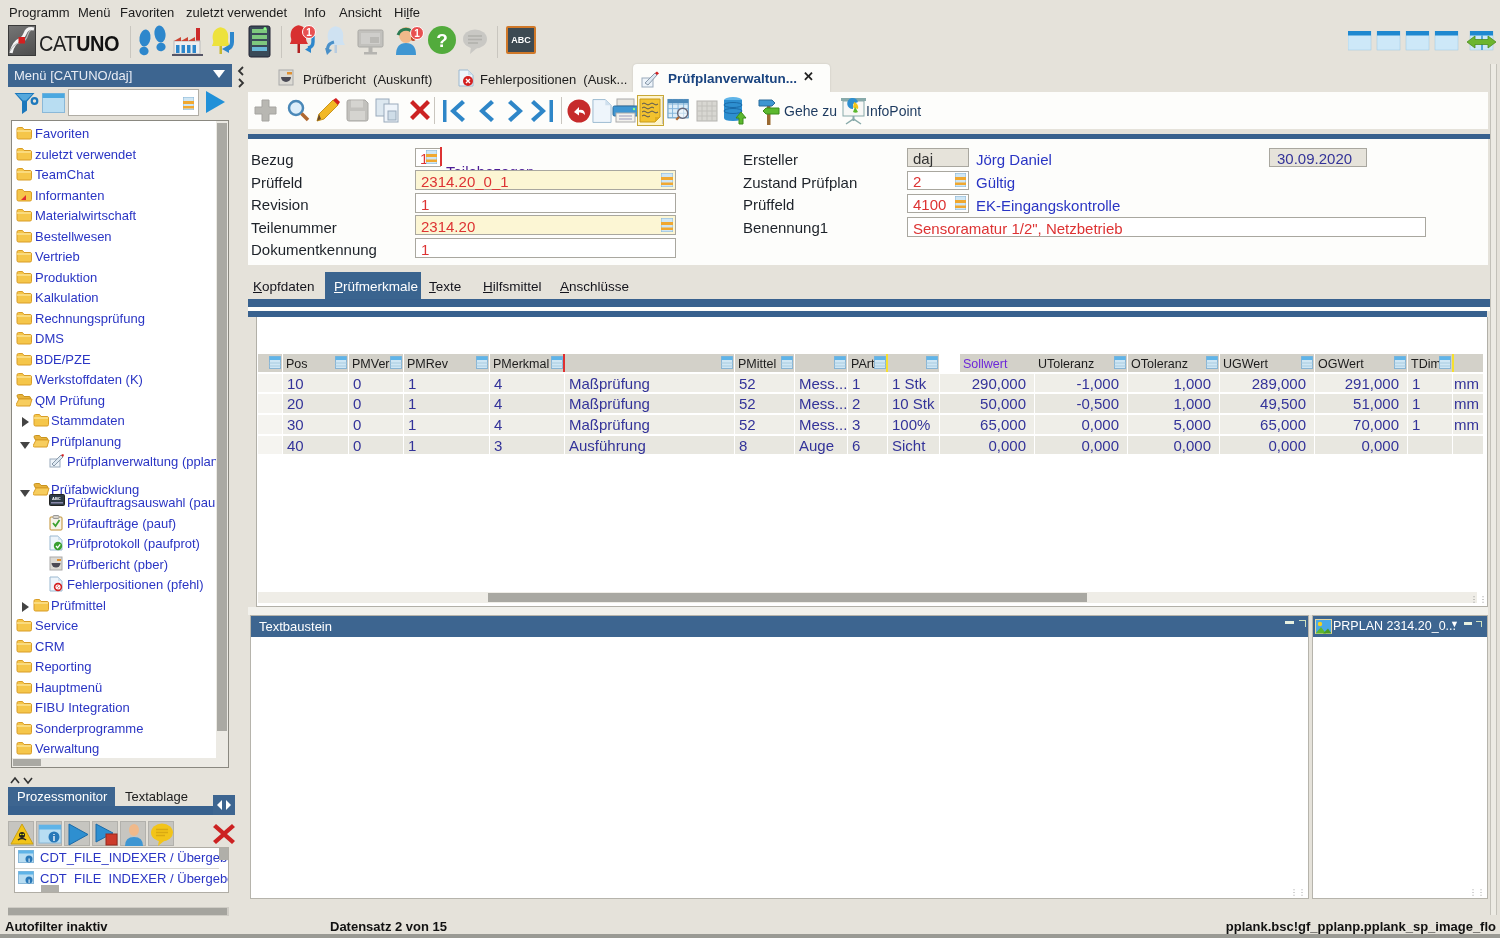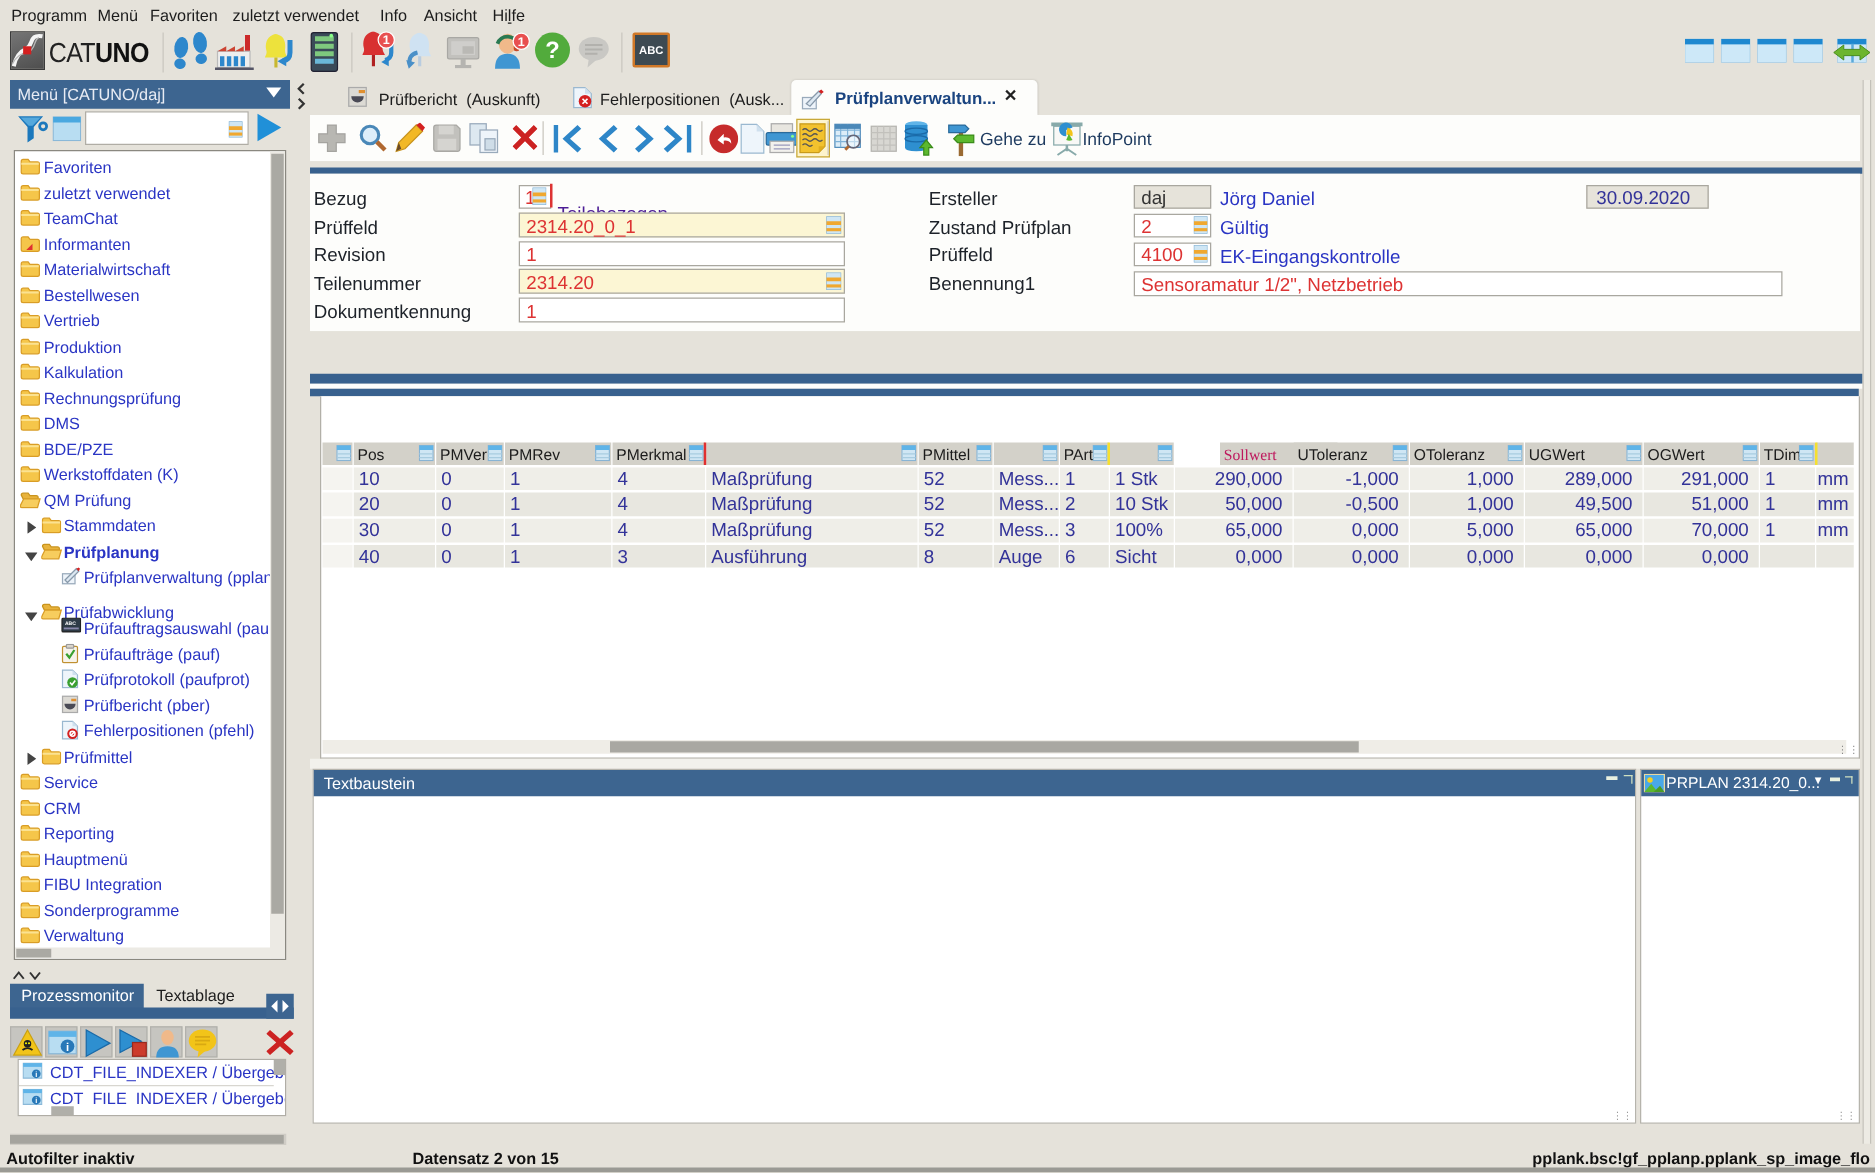--- a/index.html
+++ b/index.html
@@ -259,21 +259,21 @@
    <div class="abs" style="left:0;top:289.0px;width:205px;height:21px;">
           <span class="abs" style="left:9px;top:5px;"><svg width="8" height="10" viewBox="0 0 8 10">
               <path d="M1 0 L8 5 L1 10z" fill="#444"></path>
             </svg></span>
           <span class="abs" style="left:21px;top:3px;"><svg width="16" height="14" viewBox="0 0 16 14">
               <path d="M1 3 q0-1.5 1.5-1.5 h4 l1.5 2 h6 q1.5 0 1.5 1.5 v6.5 q0 1.5-1.5 1.5 h-11.5 q-1.5 0-1.5-1.5z" fill="#f5c64a" stroke="#d99d26" stroke-width="1"></path>
               <path d="M1 5 h14" stroke="#fbe291" stroke-width="1.5"></path>
             </svg></span>
           <span class="abs" style="left:39px;top:3px;white-space:nowrap;">Stammdaten</span>
         </div>
-   <div class="abs" style="left:0;top:309.5px;width:205px;height:21px;font-weight:bold;">
+   <div class="abs" style="left:0;top:309.5px;width:205px;height:21px;">
           <span class="abs" style="left:8px;top:6px;"><svg width="10" height="8" viewBox="0 0 10 8">
               <path d="M0 1 L10 1 L5 8z" fill="#444"></path>
             </svg></span>
           <span class="abs" style="left:21px;top:3px;"><svg width="17" height="14" viewBox="0 0 17 14">
               <path d="M1 3 q0-1.5 1.5-1.5 h4 l1.5 2 h5 q1.5 0 1.5 1.5 v1 h-12z" fill="#e8b33c" stroke="#c9941e" stroke-width="1"></path>
               <path d="M3 6 h13 l-2 7 h-12.5 q-1.5 0-1.3-1.5z" fill="#f7cd5e" stroke="#d99d26" stroke-width="1"></path>
             </svg></span>
           <span class="abs" style="left:39px;top:3px;white-space:nowrap;">Prüfplanung</span>
         </div>
    <div class="abs" style="left:0;top:330.0px;width:205px;height:21px;">
@@ -689,20 +689,28 @@
         <rect width="11" height="14" fill="#cfe6f4" stroke="#88b4d4"></rect>
         <rect y="4" width="11" height="3" fill="#f0a830"></rect>
         <rect y="9.5" width="11" height="2.5" fill="#f0a830"></rect>
       </svg>
     <div class="abs" style="left:728px;top:58px;color:#2a35c4;">EK-Eingangskontrolle</div>
     <div class="abs" style="left:659px;top:78px;width:519px;height:20px;background:#fff;border:1px solid #a9a79f;color:#dd3333;padding:2px 0 0 5px;">Sensoramatur 1/2", Netzbetrieb</div>
   </div>
 
   <div class="abs" style="left:0;top:203px;width:1243px;height:7px;background:#e5e2da;"></div>
 
+  <div class="abs" id="subtabs" style="left:0;top:210px;width:1240px;height:27px;background:#e5e2da;font-size:13.5px;color:#14141c;">
+    <div class="abs" style="left:77px;top:0;width:96px;height:27px;background:#3a648f;"></div>
+    <div class="abs" style="left:5px;top:7px;"><span style="text-decoration:underline">K</span>opfdaten</div>
+    <div class="abs" style="left:86px;top:7px;color:#fff;"><span style="text-decoration:underline">P</span>rüfmerkmale</div>
+    <div class="abs" style="left:181px;top:7px;"><span style="text-decoration:underline">T</span>exte</div>
+    <div class="abs" style="left:235px;top:7px;"><span style="text-decoration:underline">H</span>ilfsmittel</div>
+    <div class="abs" style="left:312px;top:7px;"><span style="text-decoration:underline">A</span>nschlüsse</div>
+  </div>
 
   <div class="abs bar" style="left:0;top:237px;width:1246px;height:8px;"></div>
 
   <div class="abs" style="left:0;top:245px;width:1243px;height:4px;background:#fdfdfb;"></div>
 
   <div class="abs" style="left:10px;top:265px;width:1228px;height:1px;background:#d8d6d0;"></div>
   <div class="abs bar" style="left:0;top:249px;width:1239px;height:6px;"></div>
   <div class="abs" style="left:8px;top:255px;width:1232px;height:290px;background:#fff;border:1px solid #b2b0a8;border-top:none;"></div>
   <div class="abs" style="left:10px;top:292px;width:24px;height:18px;background:#d3d1c9;font-size:12.5px;color:#1c1c1c;">
       <span style="position:absolute;right:1px;top:2px;"><svg width="12" height="13" viewBox="0 0 12 13" style="vertical-align:-2px;">
@@ -803,21 +811,21 @@
   <div class="abs" style="left:640px;top:292px;width:51px;height:18px;background:#d3d1c9;font-size:12.5px;color:#1c1c1c;">
       <span style="position:absolute;right:1px;top:2px;"><svg width="12" height="13" viewBox="0 0 12 13" style="vertical-align:-2px;">
           <rect x="0.5" y="0.5" width="11" height="12" fill="#cfe6f4" stroke="#88b4d4"></rect>
           <rect x="0.5" y="0.5" width="11" height="3.5" fill="#5fb4e8"></rect>
           <g stroke="#a8cce0" stroke-width="1">
             <line x1="0.5" y1="7" x2="11.5" y2="7"></line>
             <line x1="0.5" y1="10" x2="11.5" y2="10"></line>
           </g>
         </svg></span>
     </div>
-  <div class="abs" style="left:728px;top:292px;width:94px;height:18px;background:#d3d1c9;font-size:12.5px;color:#be185d;font-family:Liberation Serif, serif;">
+  <div class="abs" style="left:712px;top:292px;width:94px;height:18px;background:#d3d1c9;font-size:12.5px;color:#6d28d9;">
       <span style="position:absolute;left:3px;top:2.5px;">Sollwert</span>
       <span style="position:absolute;right:1px;top:2px;"><svg width="12" height="13" viewBox="0 0 12 13" style="vertical-align:-2px;">
           <rect x="0.5" y="0.5" width="11" height="12" fill="#cfe6f4" stroke="#88b4d4"></rect>
           <rect x="0.5" y="0.5" width="11" height="3.5" fill="#5fb4e8"></rect>
           <g stroke="#a8cce0" stroke-width="1">
             <line x1="0.5" y1="7" x2="11.5" y2="7"></line>
             <line x1="0.5" y1="10" x2="11.5" y2="10"></line>
           </g>
         </svg></span>
     </div>

